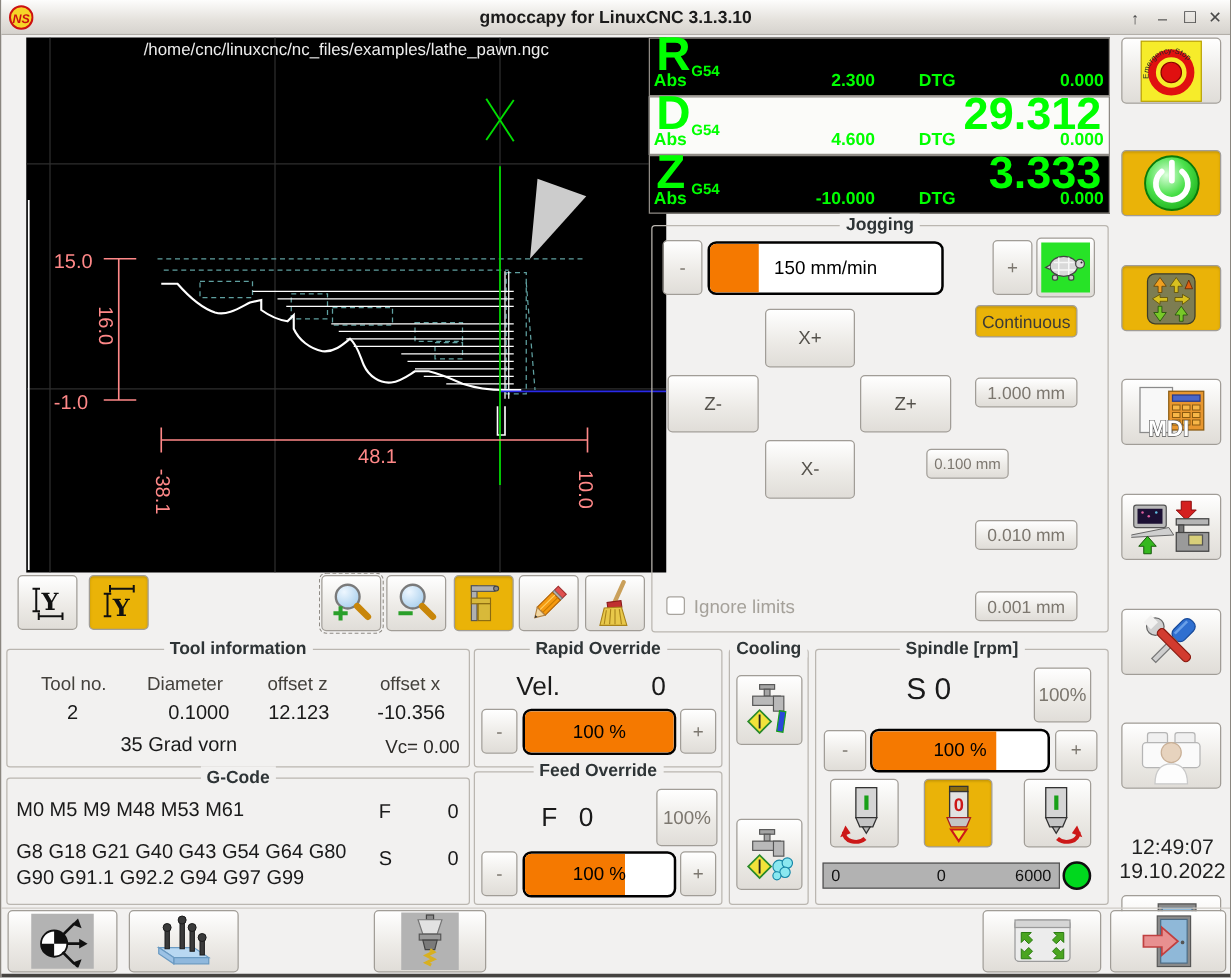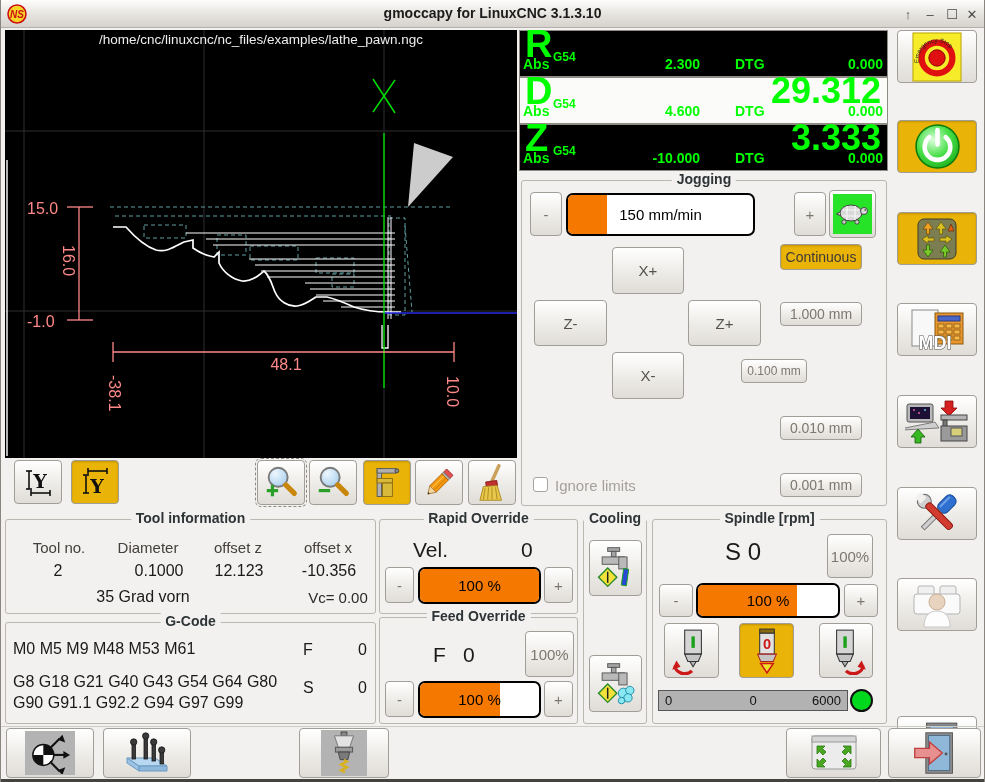--- a/index.html
+++ b/index.html
@@ -65,21 +65,21 @@
       <circle cx="10" cy="10" r="9" fill="#f6d428" stroke="#cc1111" stroke-width="1.6"></circle>
       <text x="10" y="14" text-anchor="middle" font-size="10" font-style="italic" font-weight="bold" fill="#cc1111">NS</text>
     </svg>
     <div class="title">gmoccapy for LinuxCNC  3.1.3.10</div>
     <span class="winbtn" style="right:66px">↑</span>
     <span class="winbtn" style="right:44px">–</span>
     <span class="winbtn" style="right:22px">☐</span>
     <span class="winbtn" style="right:2px">✕</span>
   </div>
 
-  <div class="abs" style="left:4px;top:30px;width:512px;height:428px;background:#000">
+  <div class="abs" style="left:20px;top:30px;width:512px;height:428px;background:#000">
     <svg width="512" height="428" viewBox="0 0 512 428">
 
       <g stroke="#2e2e2e" stroke-width="1">
         <line x1="19" y1="0" x2="19" y2="428"></line>
           <line x1="199" y1="0" x2="199" y2="428"></line>
           <line x1="379" y1="0" x2="379" y2="428"></line>
         <line x1="0" y1="101" x2="512" y2="101"></line>
           <line x1="0" y1="281" x2="512" y2="281"></line>
       </g>
 
@@ -503,20 +503,24 @@
   </div>
   <div class="btn" style="left:896px;top:578px;width:80px;height:53px">
     <svg width="54" height="46" viewBox="0 0 54 46">
       <rect x="8" y="4" width="16" height="10" rx="2" fill="#f0f0f0" stroke="#b5b5b5"></rect>
       <rect x="30" y="4" width="16" height="10" rx="2" fill="#f0f0f0" stroke="#b5b5b5"></rect>
       <rect x="4" y="12" width="46" height="20" rx="3" fill="#fafafa" stroke="#b5b5b5"></rect>
       <circle cx="27" cy="20" r="8" fill="#e7d3be" stroke="#c9b097"></circle>
       <path d="M14,45 C14,33 20,29 27,29 C34,29 40,33 40,45 Z" fill="#fdfdfd" stroke="#c9c9c9"></path>
     </svg>
   </div>
+  <div class="clock">
+    <div>12:49:07</div>
+    <div>19.10.2022</div>
+  </div>
   <div class="btn" style="left:896px;top:716px;width:80px;height:59px">
     <svg width="52" height="52" viewBox="0 0 50 50">
       <rect x="15" y="3" width="29" height="44" fill="#8a8a8a" stroke="#555"></rect>
       <rect x="18" y="6" width="23" height="38" fill="#8fb8d8" stroke="#4a6a85"></rect>
       <circle cx="37" cy="26" r="1.6" fill="#555"></circle>
       <path d="M3,20 L19,20 L19,13 L33,25 L19,37 L19,30 L3,30 Z" fill="#e89090" stroke="#c04040" stroke-width="1.5"></path>
     </svg>
   </div>
 
   <div class="abs" style="left:0;top:726px;width:985px;height:53px;border-top:1px solid #cfccc6"></div>

